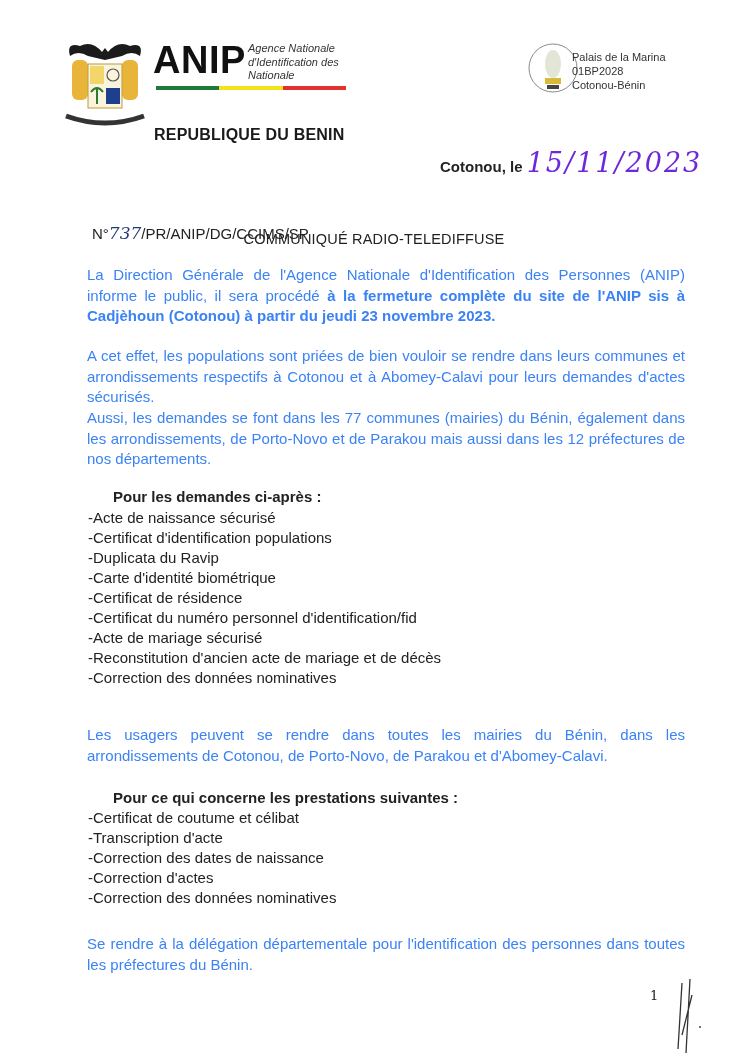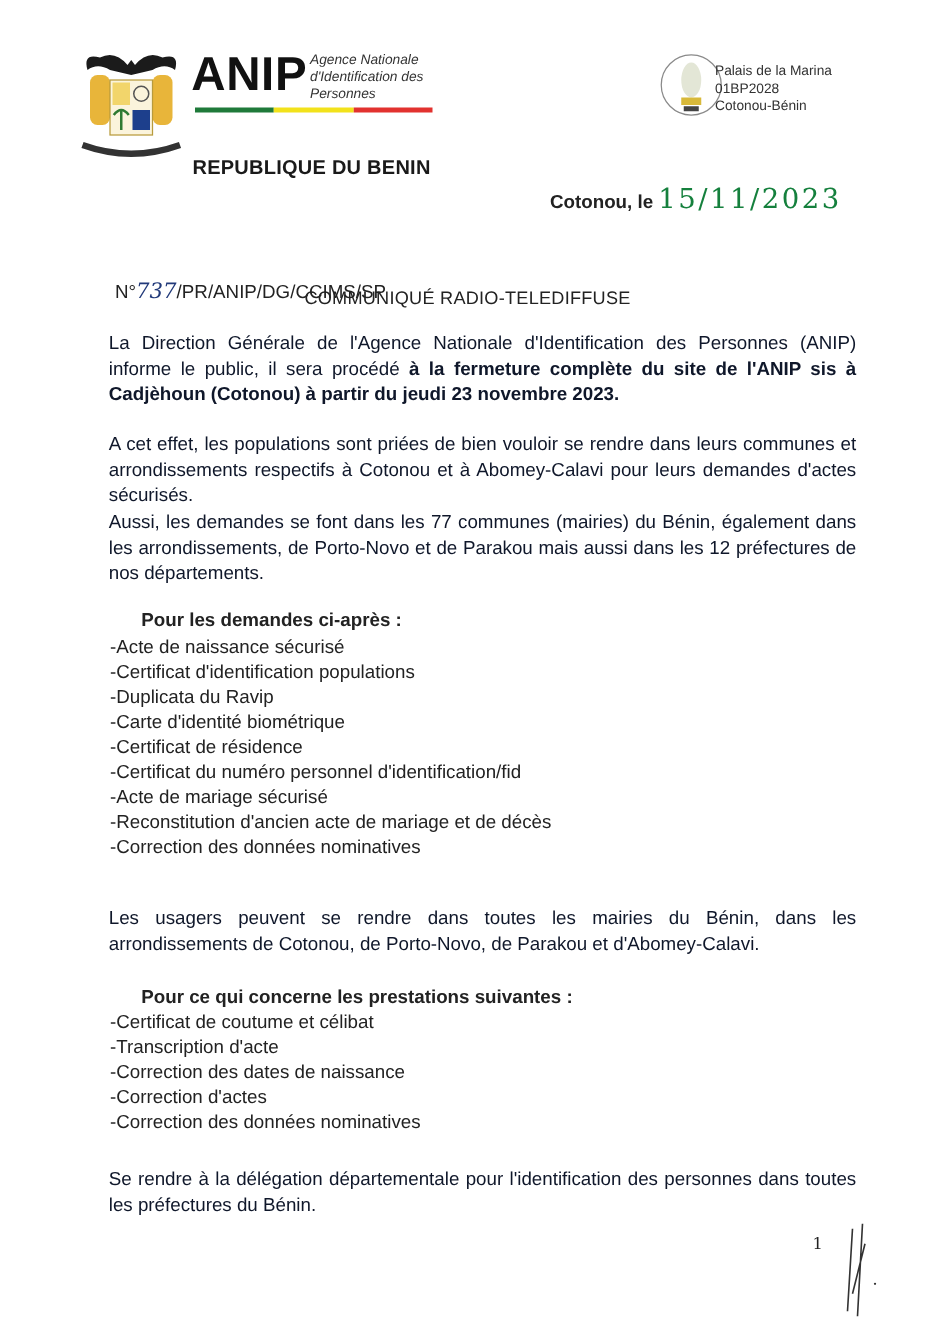--- a/index.html
+++ b/index.html
@@ -12,24 +12,24 @@
   .agency { left:248px; top:42px; font-size:11px; line-height:13.5px; color:#333; width:110px;font-style:italic; }
   .flagbar { left:156px; top:86px; width:190px; height:4px; display:flex; }
   .flagbar span { flex:1; height:4px; }
   .repub { left:154px; top:94px; font-size:16px; font-weight:bold; color:#1a1a1a; letter-spacing:0.2px;margin-top:32px; }
   .seal { left:527px; top:40px; width:52px; height:58px; }
   .address { left:572px; top:50px; width:108px; text-align:left; font-size:11px; line-height:14px; color:#333; }
   
   .ref { left:92px; top:188px; font-size:15px; color:#222;margin-top:35px; }
   .ref .hand { font-family:"DejaVu Serif", serif; color:#223a7a; font-size:17px; font-style:italic; }
   .dateline { left:440px; top:147px; font-size:15px; font-weight:bold; color:#222; }
-  .dateline .hand { font-family:"DejaVu Serif", serif; font-weight:normal; color:#15803d; font-size:22px; letter-spacing:2px; }
+  .dateline .hand { font-family:"DejaVu Serif", serif; font-weight:normal; color:#6d28d9; font-size:27px; letter-spacing:2px; font-style:italic; }
   
   .title { left:0; width:748px; top:231px; text-align:center; font-size:14.5px; font-weight:normal; color:#222; letter-spacing:0.2px; }
-  .para { left:87px; width:598px; font-size:15px; line-height:20.5px; text-align:justify; color:#0f172a; }
+  .para { left:87px; width:598px; font-size:15px; line-height:20.5px; text-align:justify; color:#3b82f6; }
   .para b { font-weight:bold; }
   .list-head { left:88px; font-size:15px; font-weight:bold; color:#222;margin-left:25px; }
   .list { left:88px; font-size:15px; line-height:20px; color:#222; margin:0; padding:0; list-style:none; }
   .pagenum { left:650px; top:988px; font-family:"DejaVu Serif", serif; font-size:13px; color:#222; }
   .sig { left:668px; top:975px; width:40px; height:80px; }
 </style>
 </head>
 <body>
 
 <svg class="abs coat" viewBox="0 0 86 96">
@@ -40,21 +40,21 @@
   <rect x="28" y="28" width="14" height="18" fill="#f2d56b"></rect>
   <circle cx="51" cy="37" r="6" fill="none" stroke="#555" stroke-width="1.2"></circle>
   <path d="M35 50 L35 66 M29 54 Q35 46 41 54" stroke="#2f7a32" stroke-width="2" fill="none"></path>
   <rect x="44" y="50" width="14" height="16" fill="#1d3f8c"></rect>
   <path d="M4 78 Q43 92 82 78" stroke="#333" stroke-width="5" fill="none"></path>
 </svg>
 <div class="abs anip">ANIP</div>
 <div class="abs agency">
   <div>Agence Nationale</div>
   <div>d'Identification des</div>
-  <div>Personnes</div>
+  <div>Nationale</div>
 </div>
 <div class="abs flagbar">
   <span style="background:#1f7a3a"></span>
   <span style="background:#f2e21b"></span>
   <span style="background:#e2322f"></span>
 </div>
 <div class="abs repub">REPUBLIQUE DU BENIN</div>
 
 <svg class="abs seal" viewBox="0 0 52 58">
   <circle cx="26" cy="28" r="24" fill="none" stroke="#8a8a8a" stroke-width="1"></circle>

